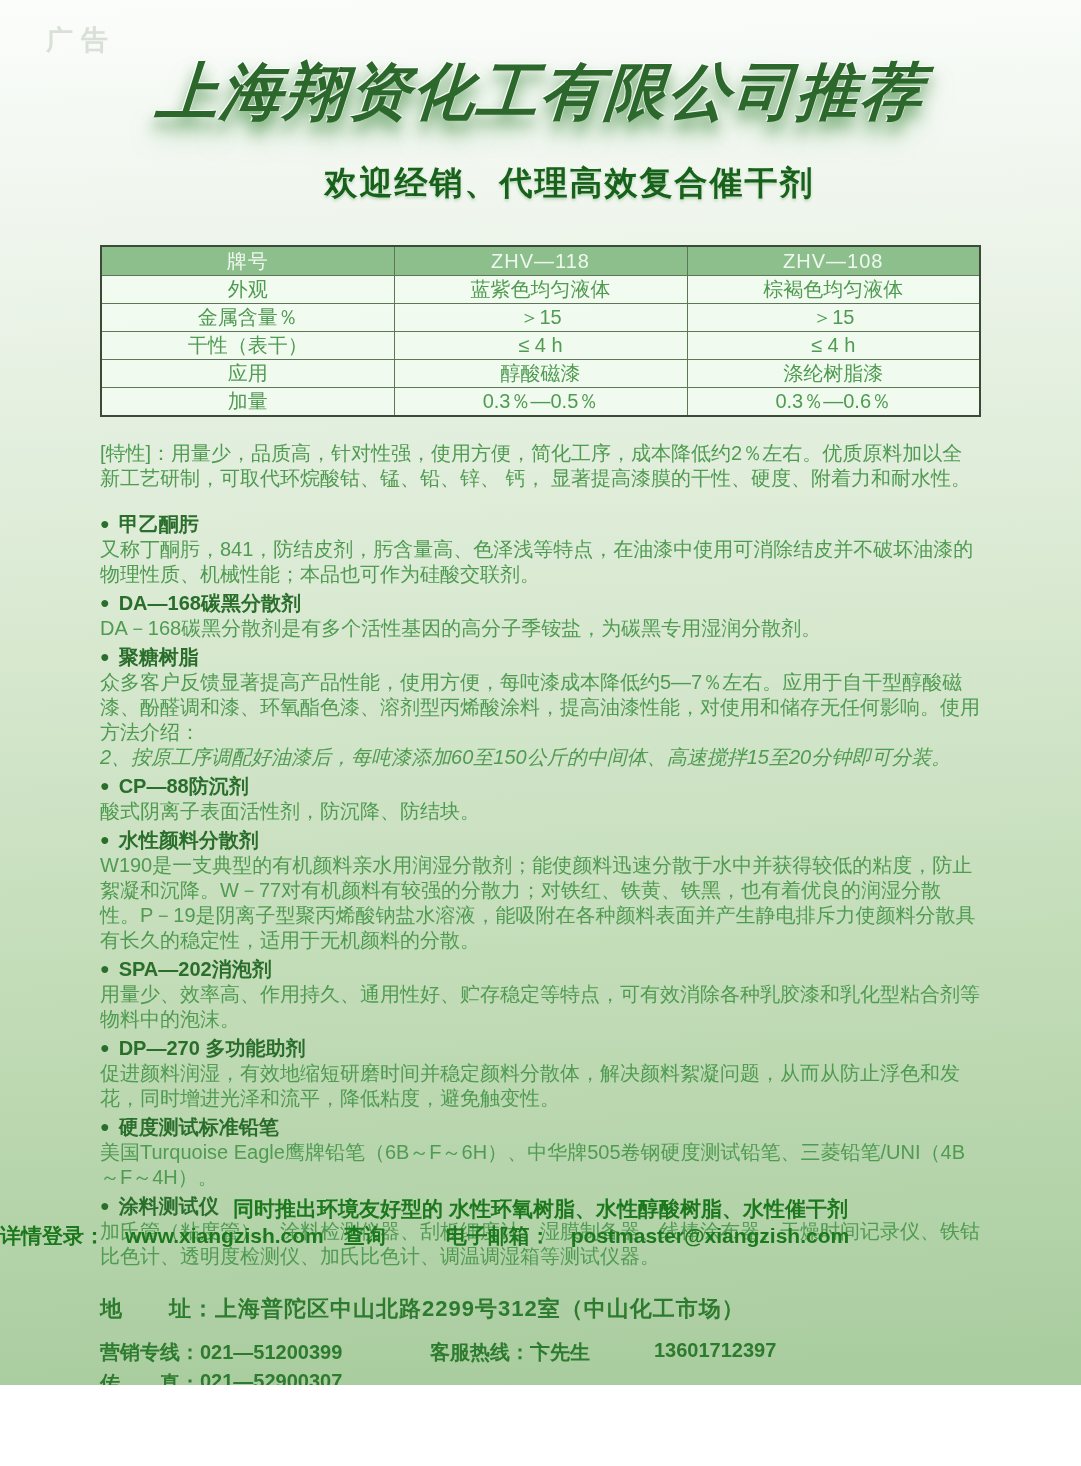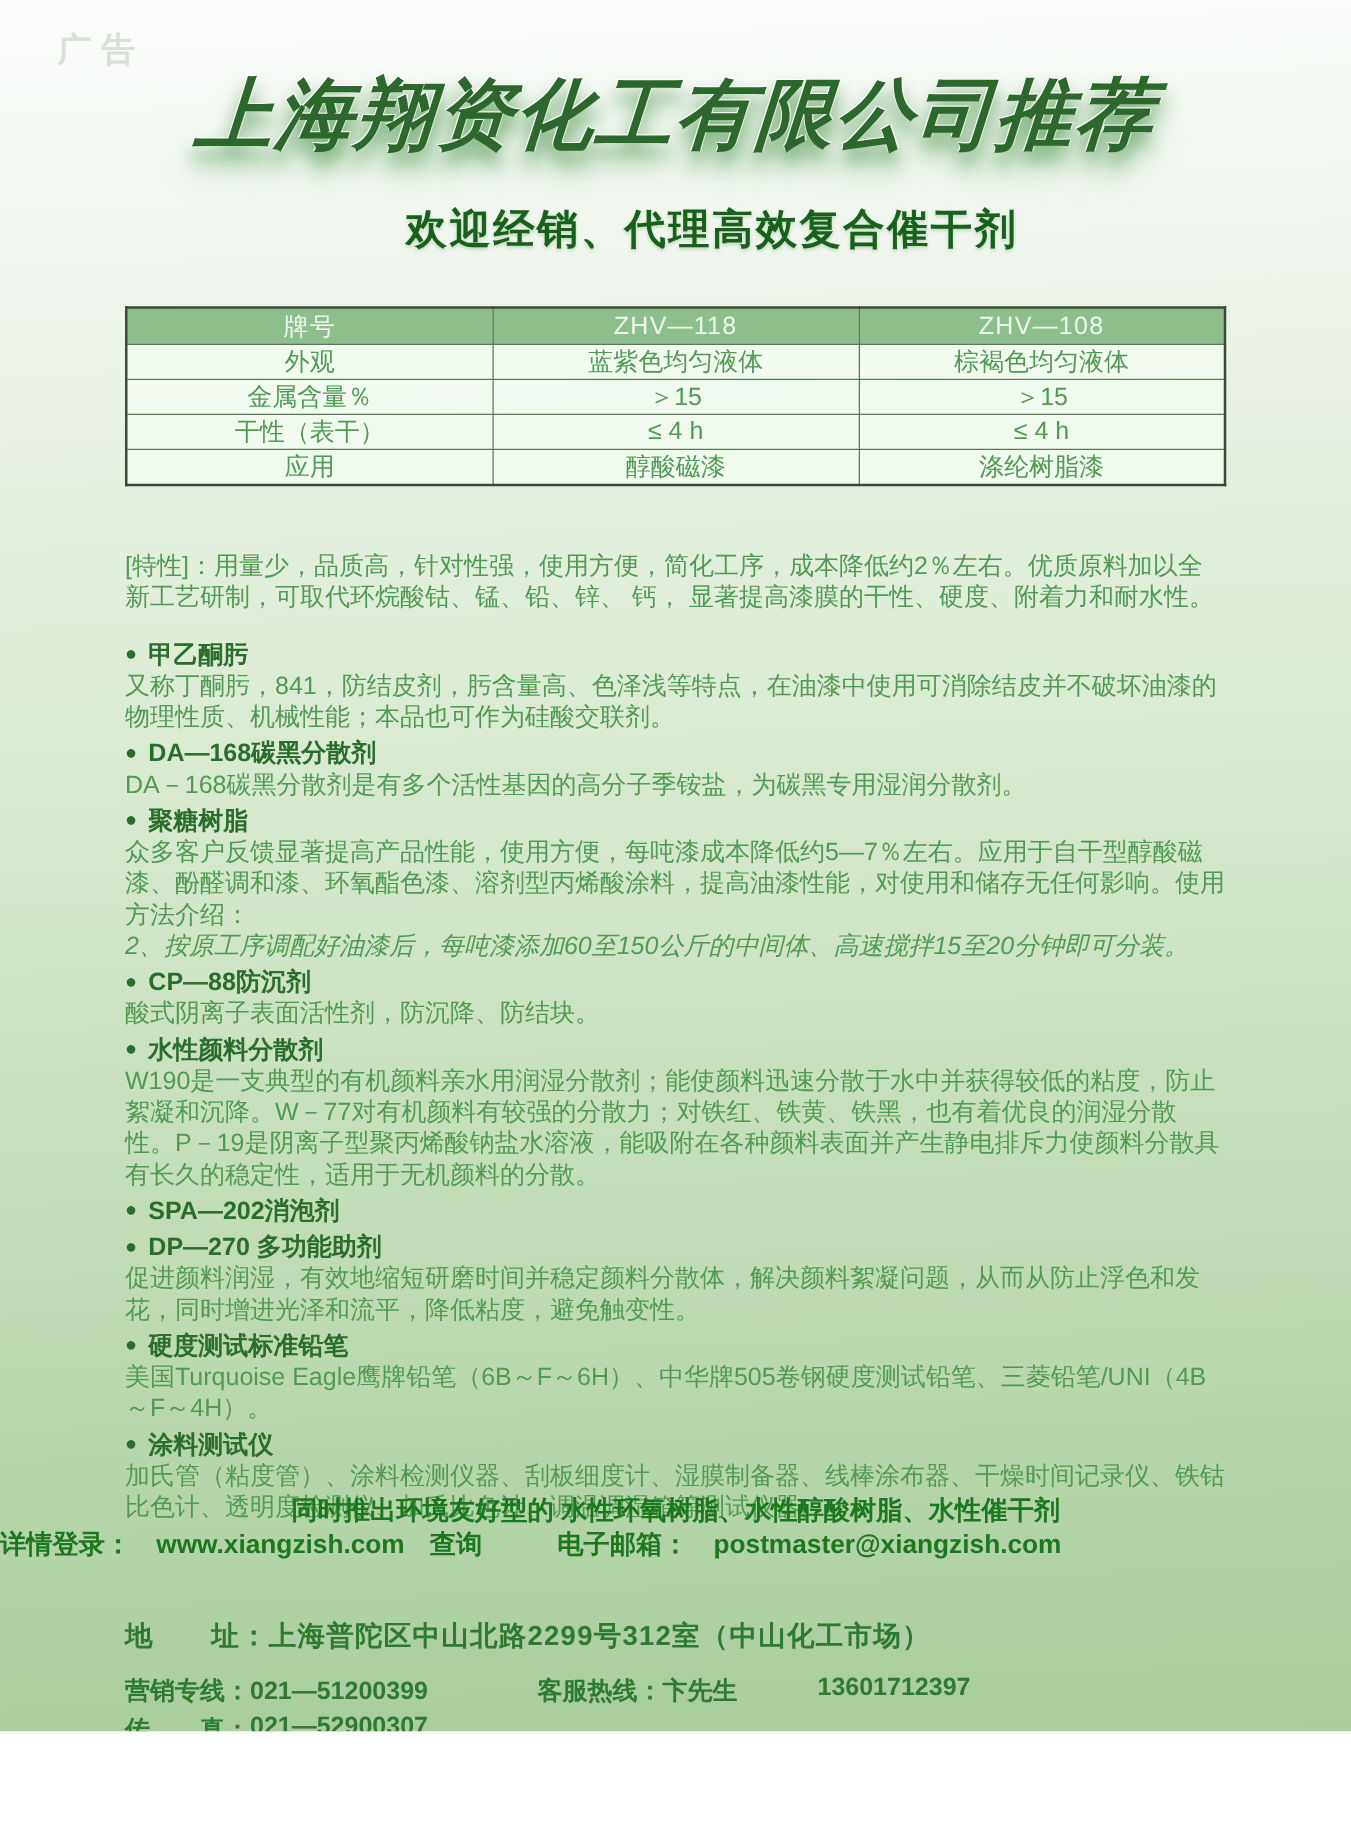--- a/index.html
+++ b/index.html
@@ -130,20 +130,25 @@
       <tr>
         <td>干性（表干）</td>
         <td>≤ 4 h</td>
         <td>≤ 4 h</td>
       </tr>
       <tr>
         <td>应用</td>
         <td>醇酸磁漆</td>
         <td>涤纶树脂漆</td>
       </tr>
+      <tr>
+        <td>加量</td>
+        <td>0.3％—0.5％</td>
+        <td>0.3％—0.6％</td>
+      </tr>
     </tbody>
   </table>
 
   <div class="content">
     <p class="features">[特性]：用量少，品质高，针对性强，使用方便，简化工序，成本降低约2％左右。优质原料加以全新工艺研制，可取代环烷酸钴、锰、铅、锌、 钙， 显著提高漆膜的干性、硬度、附着力和耐水性。</p>
 
     <div class="section">
       <div class="section-heading">
         <span class="bullet">●</span>
         <span>甲乙酮肟</span>
@@ -182,20 +187,21 @@
         <span>水性颜料分散剂</span>
       </div>
       <p class="section-body">W190是一支典型的有机颜料亲水用润湿分散剂；能使颜料迅速分散于水中并获得较低的粘度，防止絮凝和沉降。W－77对有机颜料有较强的分散力；对铁红、铁黄、铁黑，也有着优良的润湿分散性。P－19是阴离子型聚丙烯酸钠盐水溶液，能吸附在各种颜料表面并产生静电排斥力使颜料分散具有长久的稳定性，适用于无机颜料的分散。</p>
     </div>
 
     <div class="section">
       <div class="section-heading">
         <span class="bullet">●</span>
         <span>SPA—202消泡剂</span>
       </div>
+      <p class="section-body">用量少、效率高、作用持久、通用性好、贮存稳定等特点，可有效消除各种乳胶漆和乳化型粘合剂等物料中的泡沫。</p>
     </div>
 
     <div class="section">
       <div class="section-heading">
         <span class="bullet">●</span>
         <span>DP—270 多功能助剂</span>
       </div>
       <p class="section-body">促进颜料润湿，有效地缩短研磨时间并稳定颜料分散体，解决颜料絮凝问题，从而从防止浮色和发花，同时增进光泽和流平，降低粘度，避免触变性。</p>
     </div>
 

